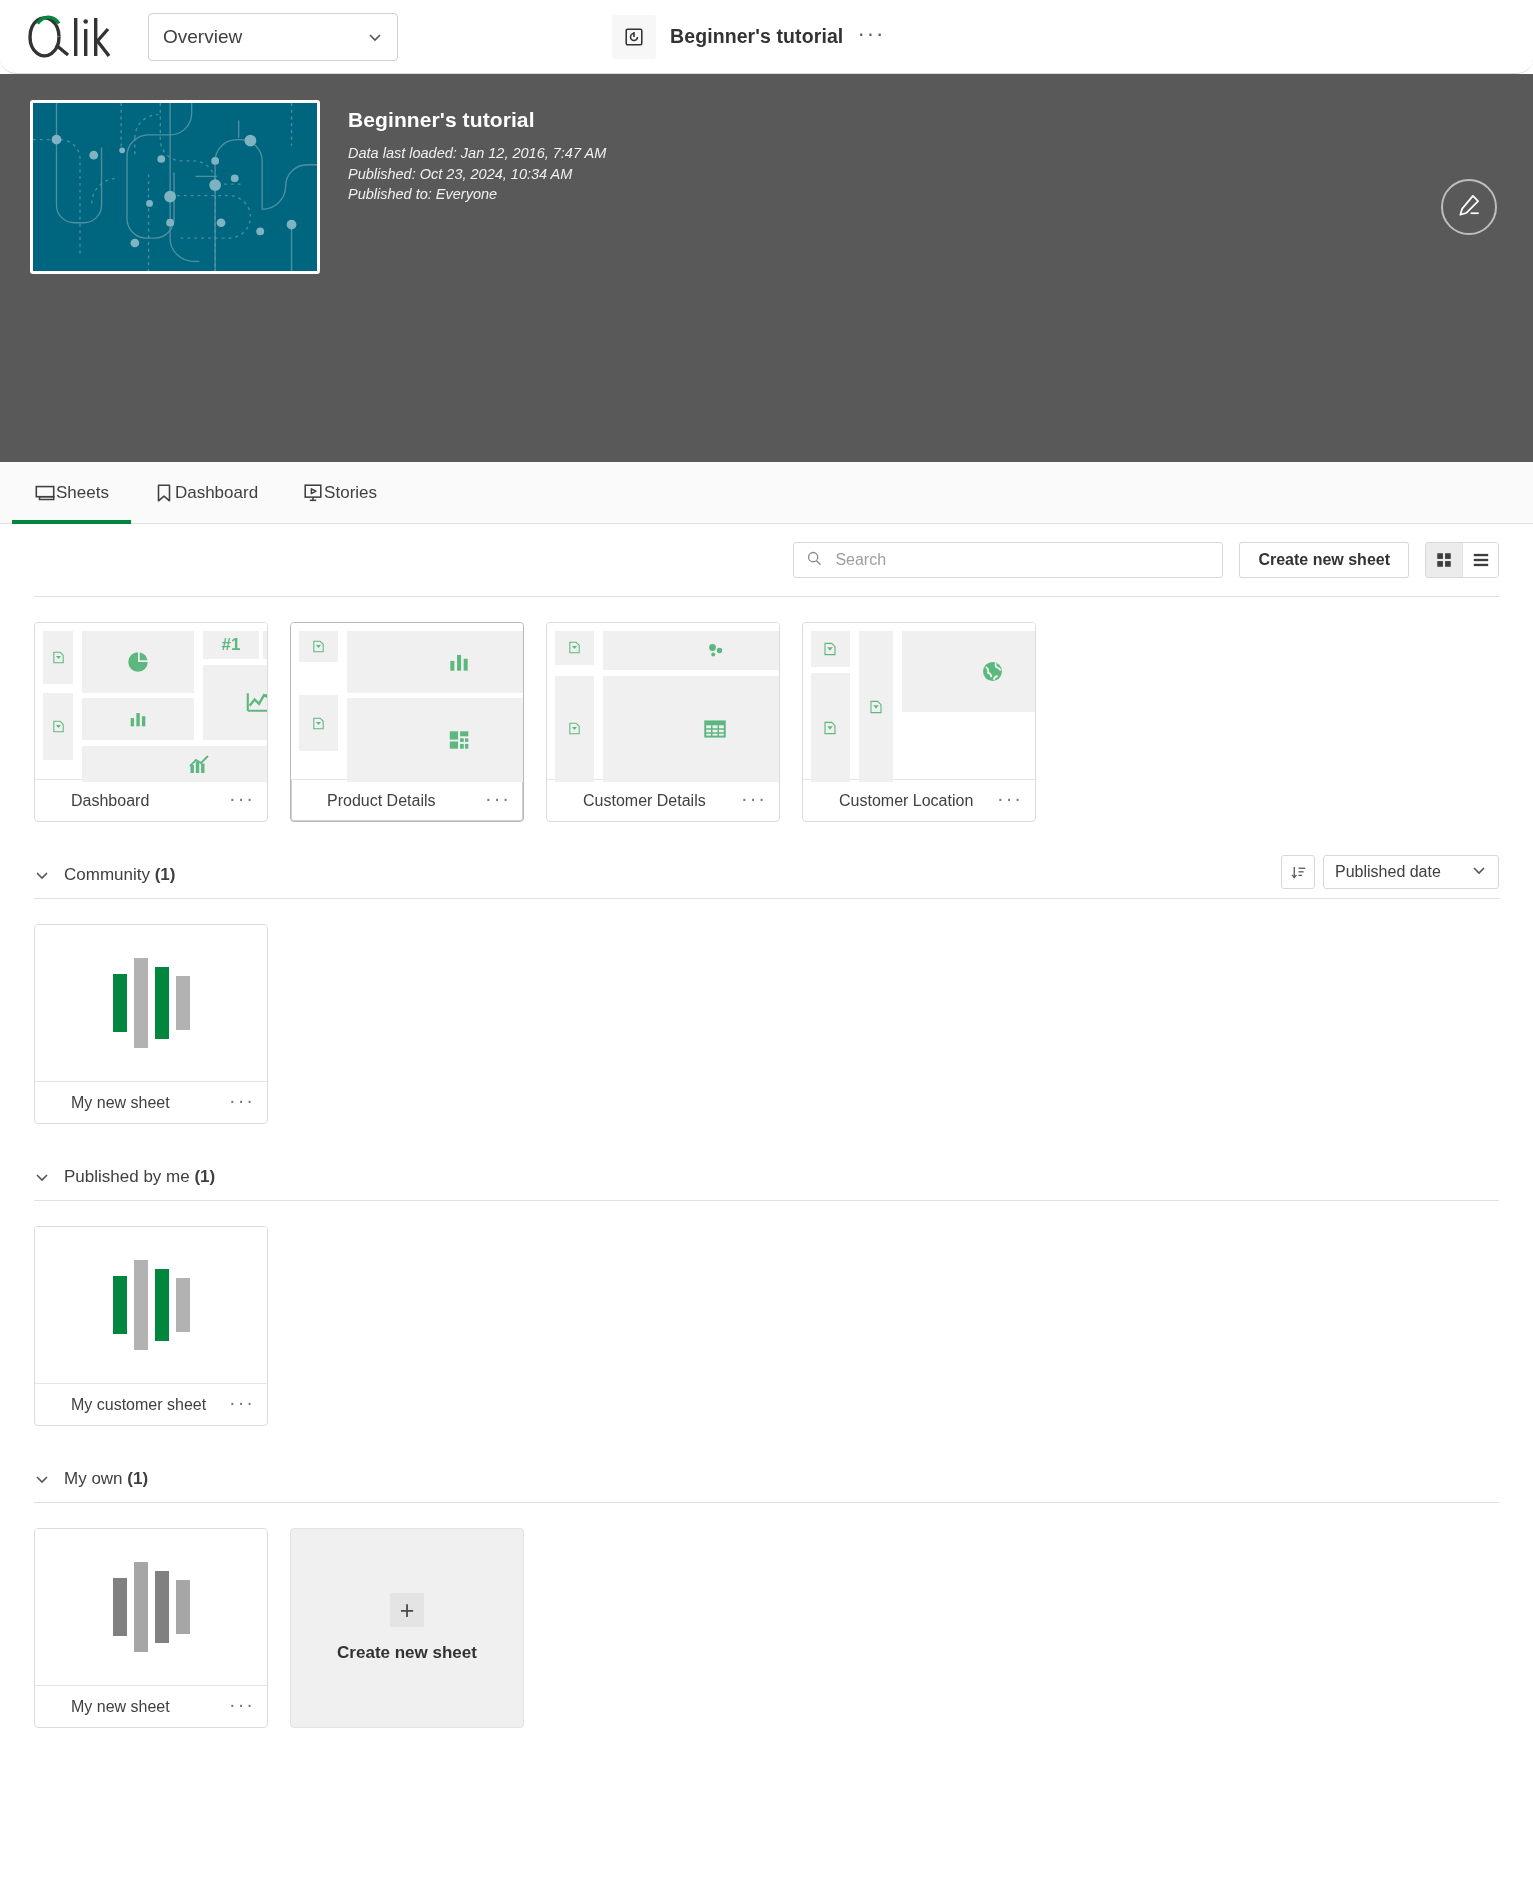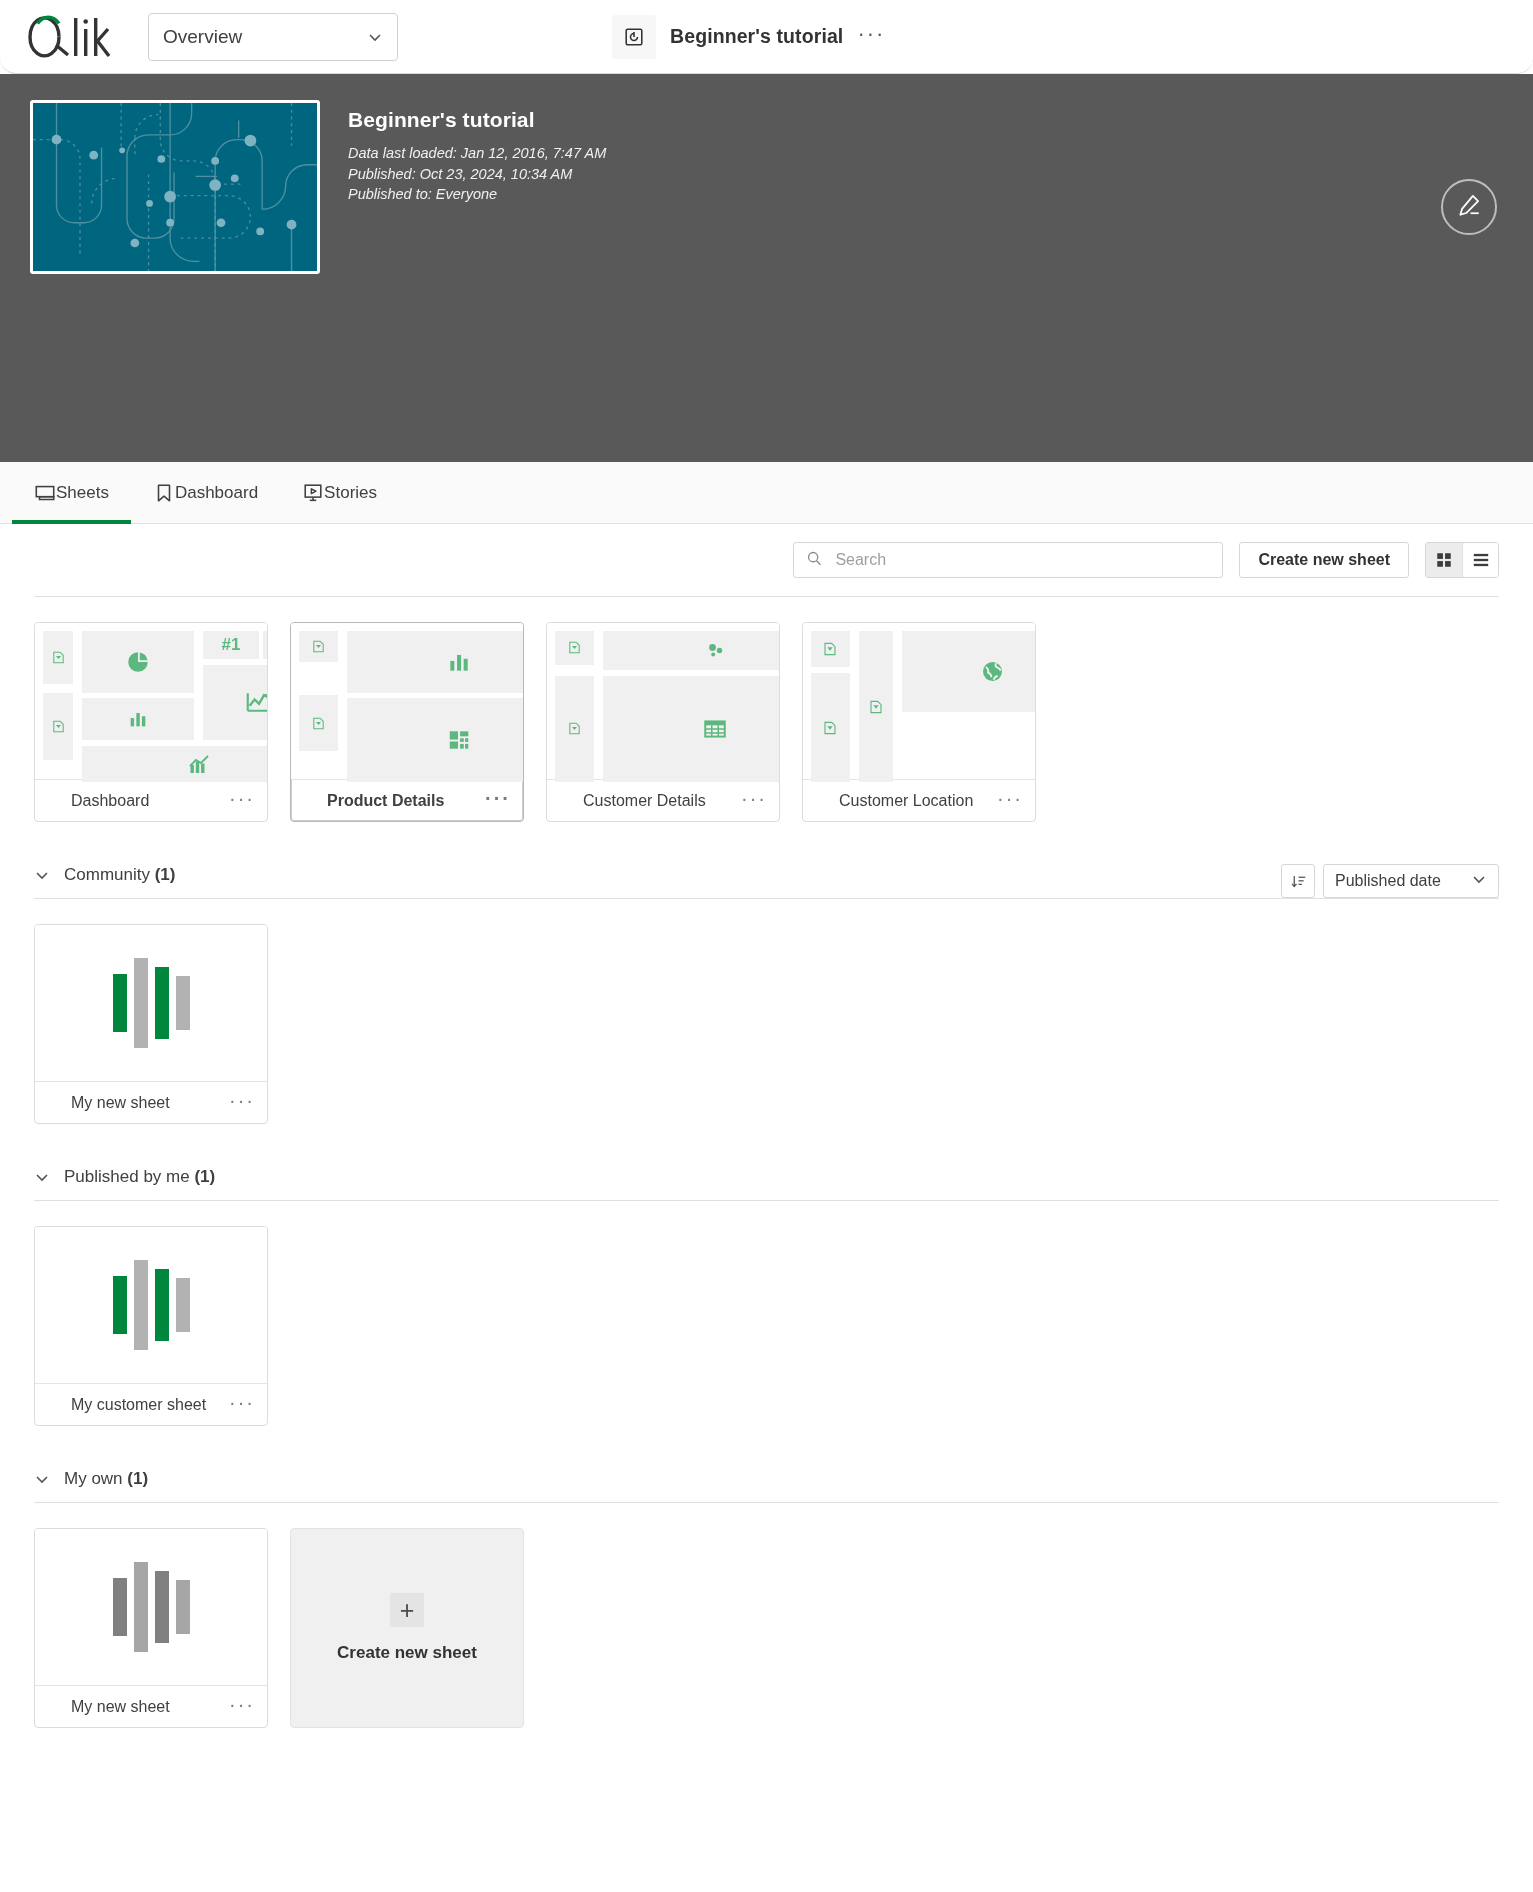--- a/index.html
+++ b/index.html
@@ -187,21 +187,21 @@
     height: 46px;
     gap: 14px;
     position: relative;
   }
   .sec-head .caret { width: 16px; height: 16px; flex: 0 0 auto; cursor: pointer; }
   .sec-head .sec-title { font-size: 17px; color: #404040; }
   .sec-head .sec-title b { font-weight: bold; }
   .sec-rule { border-bottom: 1px solid #e0e0e0; }
 
   .sort-wrap {
-    position: absolute; right: 0; top: 12px;
+    position: absolute; right: 0; top: 3px;
     display: flex; align-items: center; gap: 8px; padding-left: 14px;
   }
   .sort-icon-btn {
     width: 34px; height: 34px;
     border: 1px solid #d7d7d7; border-radius: 3px;
     background: #fff;
     display: flex; align-items: center; justify-content: center;
     cursor: pointer;
   }
   .sort-select {
@@ -222,21 +222,21 @@
 
   
   .card {
     width: 234px;
     border: 1px solid #dcdcdc;
     border-radius: 4px;
     background: #fff;
     overflow: hidden;
     cursor: pointer;
   }
-  .card.hi { border-color: #b8b8b8; box-shadow: 0 0 0 1px #cfcfcf inset; font-weight: bold; }
+  .card.hi { border-color: #b8b8b8; box-shadow: 0 0 0 1px #cfcfcf inset; }
   .card .prev {
     height: 156px;
     background: #fff;
     position: relative;
   }
   .card .cap {
     height: 42px;
     border-top: 1px solid #e4e4e4;
     display: flex; align-items: center;
     padding: 0 12px;

